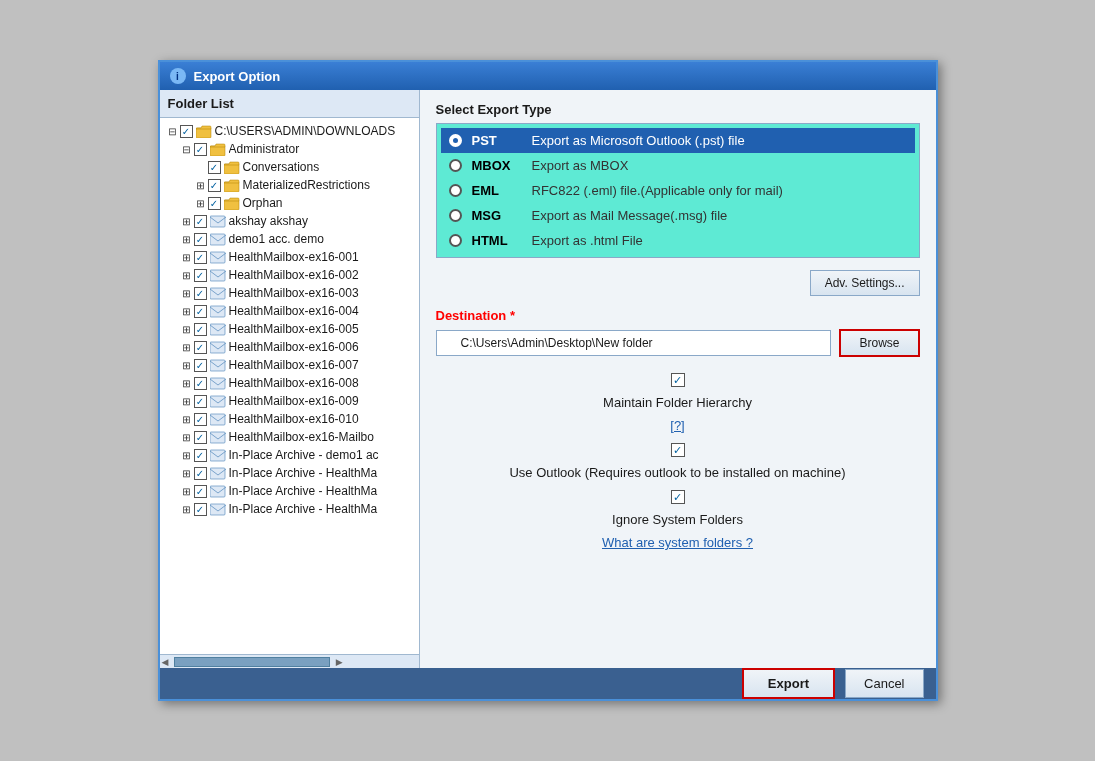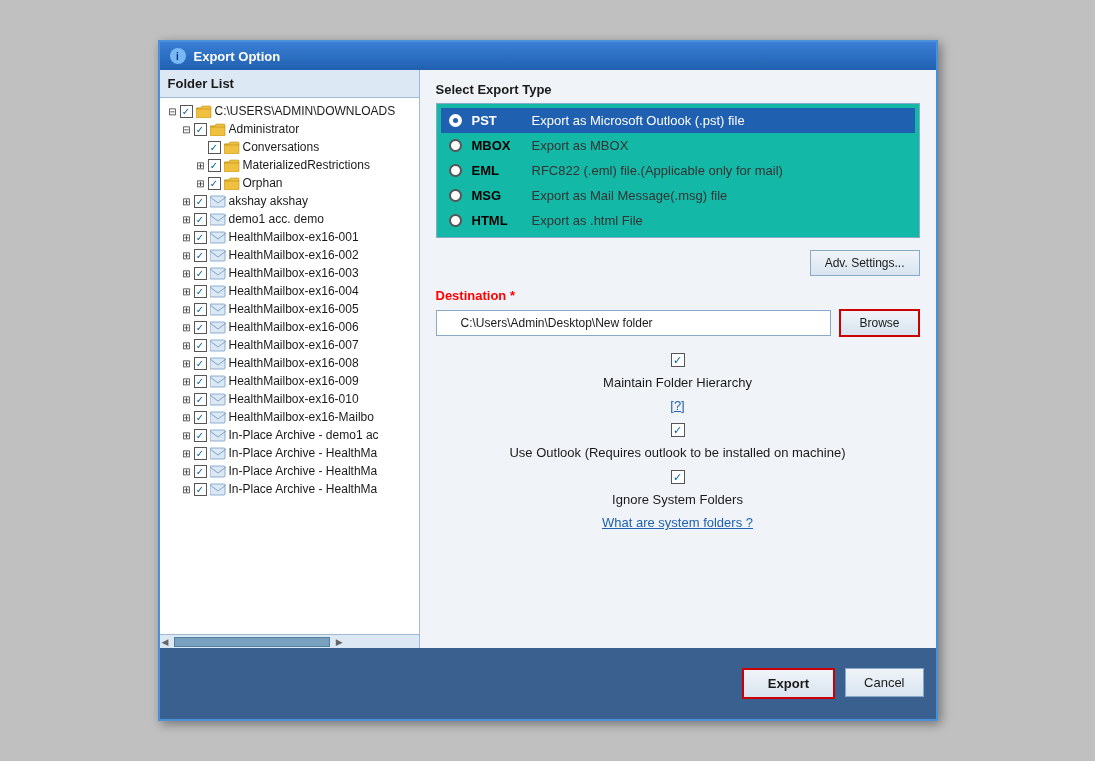--- a/index.html
+++ b/index.html
@@ -121,21 +121,21 @@
       gap: 12px;
     }
     .section-header {
       font-weight: bold;
       color: #1a1a1a;
       font-size: 13px;
       margin-bottom: 6px;
     }
     .export-type-box {
       border: 1px solid #8aa8c8;
-      background: #14b8a6;
+      background: #5eead4;
       padding: 4px;
     }
     .export-option {
       display: flex;
       align-items: center;
       padding: 5px 8px;
       gap: 10px;
       cursor: pointer;
     }
     .export-option.selected {
@@ -219,25 +219,25 @@
       justify-content: center;
       flex-shrink: 0;
     }
     .option-checkbox.checked::after { content: '✓'; font-size: 11px; color: #0060a0; }
     .option-label { font-size: 13px; color: #1a1a1a; }
     .option-link { color: #2060b0; text-decoration: underline; cursor: pointer; font-size: 13px; }
 
     
     .bottom-bar {
       background: #3a6090;
-      padding: 20px 12px;
+      padding: 0 12px;
       display: flex;
       justify-content: flex-end;
       gap: 10px;
-      align-items: flex-start;
+      align-items: center;
     }
     .export-btn {
       padding: 6px 24px;
       background: linear-gradient(to bottom, #f0f4f8, #d8e4f0);
       border: 2px solid #cc0000;
       color: #1a1a1a;
       cursor: pointer;
       font-size: 13px;
       font-weight: bold;
     }

